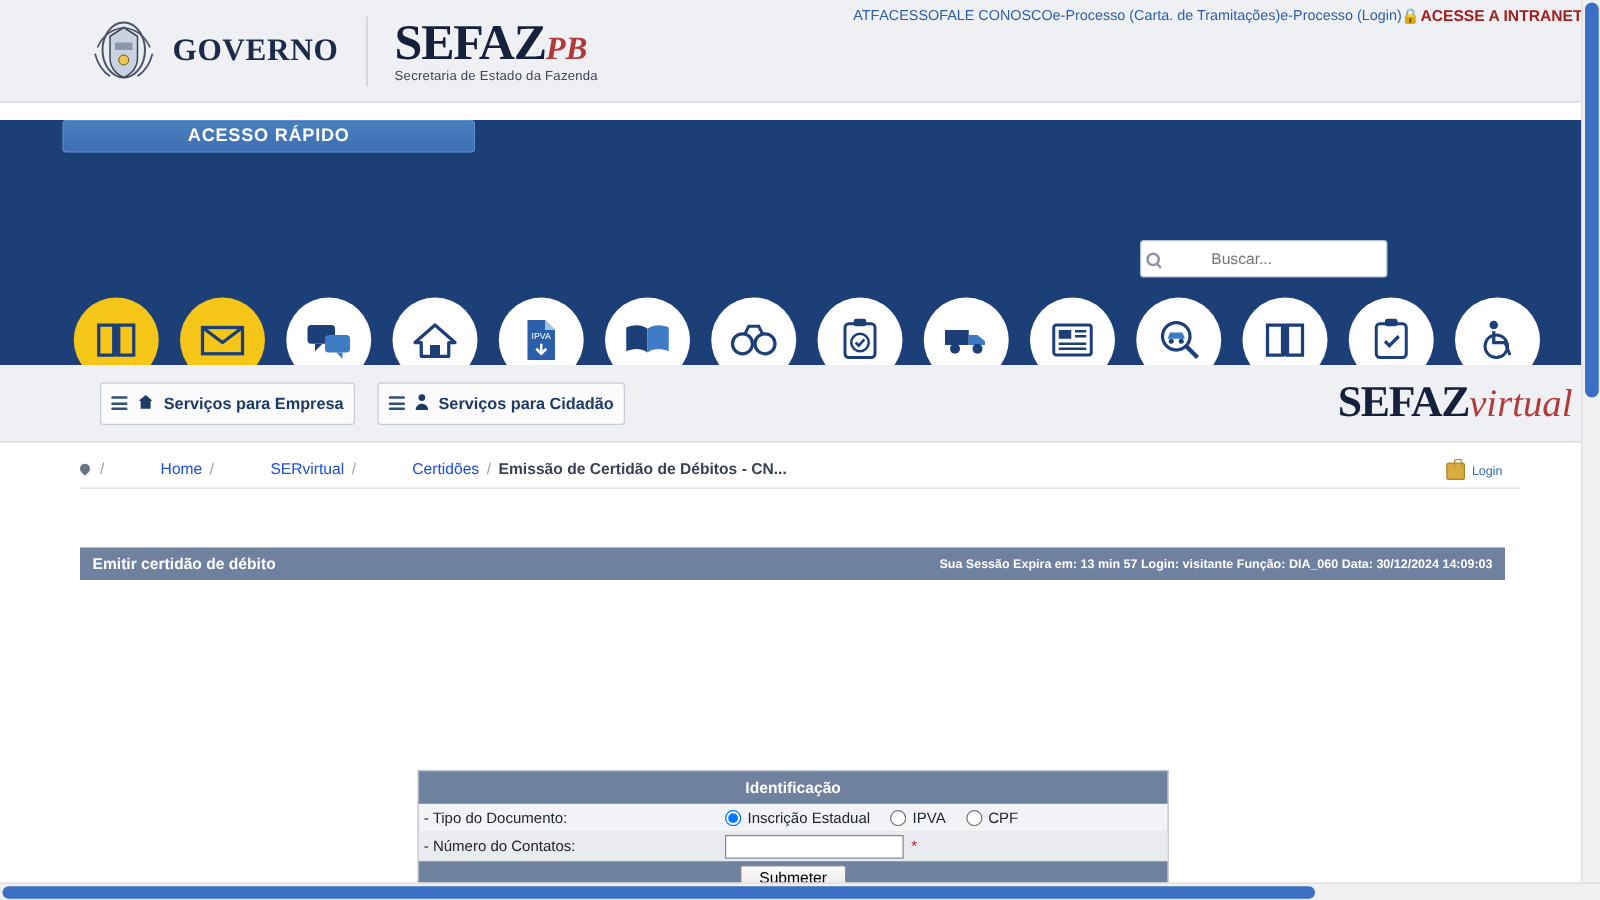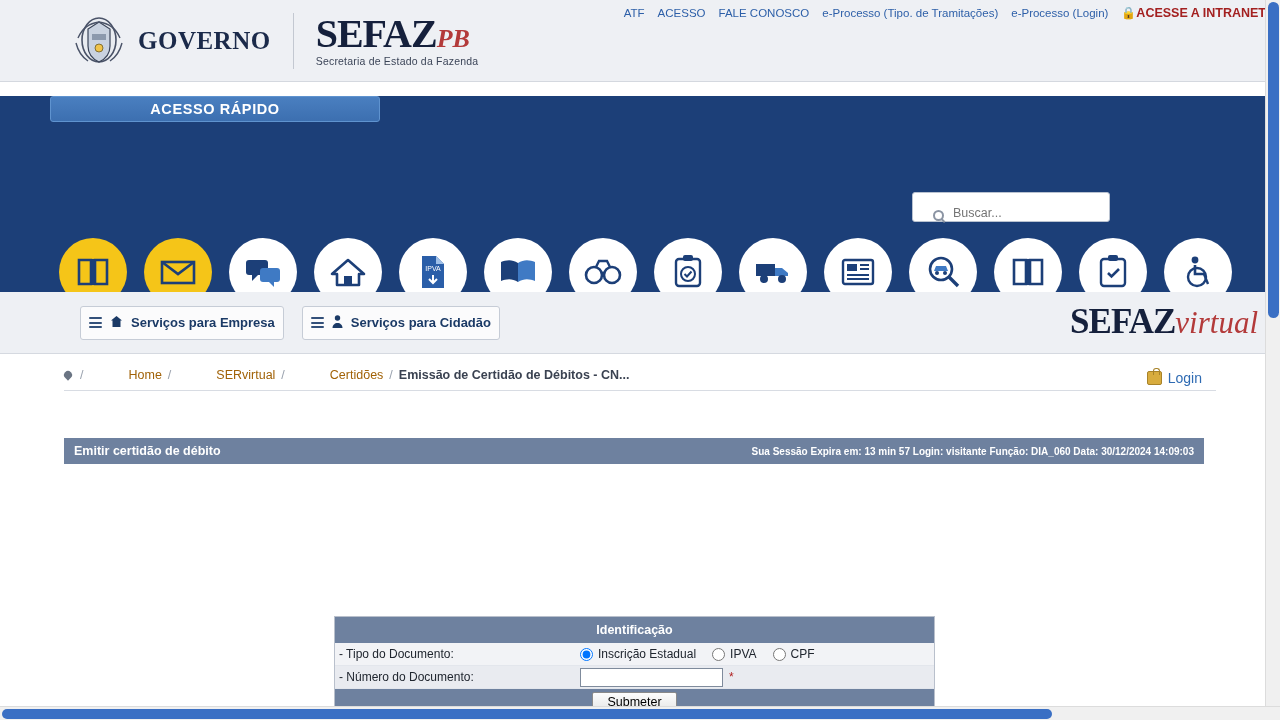--- a/index.html
+++ b/index.html
@@ -64,21 +64,20 @@
     font-size: 10.5px;
     color: #3c4558;
     letter-spacing: .2px;
     margin-top: 2px;
   }
   .toplinks {
     position: absolute;
     top: 6px; right: 14px;
     display: flex;
     align-items: center;
-    gap: 13px;
     font-size: 11.5px;
     color: #2d5fa8;
   }
   .toplinks span { white-space: nowrap; cursor: pointer; }
   .toplinks .intranet {
     color: #a32020;
     font-weight: bold;
     font-size: 12.5px;
   }
   .lock-ico { color: #a32020; font-size: 12px; }
@@ -106,22 +105,23 @@
     justify-content: center;
   }
   .searchbox {
     position: absolute;
     top: 96px; right: 170px;
     width: 198px; height: 30px;
     background: #fff;
     border: 1px solid #b9c2d0;
     border-radius: 3px;
     display: flex;
-    align-items: flex-end;
-    padding: 0 20px;
+    align-items: center;
+    padding: 0 4px;
+    gap: 32px;
   }
   .searchbox input {
     border: none; outline: none;
     font-size: 12.5px;
     color: #6a7483;
     width: 100%;
     font-family: "Liberation Sans", sans-serif;
   }
   .mag {
     width: 11px; height: 11px;
@@ -223,33 +223,33 @@
     height: 54px;
   }
   .crumb {
     margin-left: 64px;
     font-size: 12.5px;
     color: #3a4251;
     display: flex;
     align-items: center;
     gap: 6px;
   }
-  .crumb a { color: #a16207; text-decoration: none; cursor: pointer; padding-left: 39px; }
+  .crumb a { color: #1d4ed8; text-decoration: none; cursor: pointer; padding-left: 39px; }
   .crumb .sepc { color: #9aa2ae; }
   .crumb .cur { color: #3a4251; font-weight: bold; }
   .pin {
     width: 8px; height: 8px; border-radius: 50% 50% 50% 0;
     background: #6a7483; transform: rotate(-45deg); display:inline-block;
     margin-right: 2px;
   }
   .loginbox {
     position: absolute;
     right: 78px; top: 16px;
     display: flex; align-items: center; gap: 6px;
-    font-size: 14px; color: #2f6bb3; cursor: pointer;
+    font-size: 10px; color: #2f6bb3; cursor: pointer;
   }
   .loginbox .keyico {
     width: 15px; height: 14px; background: #d8ac3e;
     border: 1px solid #a8832a; border-radius: 2px;
     position: relative;
   }
   .loginbox .keyico::after {
     content:""; position:absolute; left:5px; top:-4px;
     width:5px; height:6px; border:1.5px solid #a8832a;
     border-bottom:none; border-radius:3px 3px 0 0;
@@ -389,21 +389,21 @@
           <span>SEFAZ</span><span class="pb">PB</span>
         </div>
         <div class="sub">Secretaria de Estado da Fazenda</div>
       </div>
     </div>
 
     <div class="toplinks">
       <span>ATF</span>
       <span>ACESSO</span>
       <span>FALE CONOSCO</span>
-      <span>e-Processo (Tipo. de Tramitações)</span>
+      <span>e-Processo (Carta. de Tramitações)</span>
       <span>e-Processo (Login)</span>
       <span class="intranet">
         <span class="lock-ico">🔒</span><span>ACESSE A INTRANET</span>
       </span>
     </div>
   </div>
 
   <div class="bluenav">
     <div class="acesso-rapido">ACESSO RÁPIDO</div>
 
@@ -657,21 +657,21 @@
           <span>IPVA</span>
         </label>
         <label>
           <input type="radio" name="tipodoc" style="">
           <span>CPF</span>
         </label>
       </div>
     </div>
 
     <div class="form-row alt">
-      <div class="lbl">- Número do Documento:</div>
+      <div class="lbl">- Número do Contatos:</div>
       <input class="doc-input" value="" style="">
       <span class="req">*</span>
     </div>
 
     <div class="submit-row">
       <button class="submit-btn">Submeter</button>
     </div>
   </div>
 
   <div class="vscroll">

